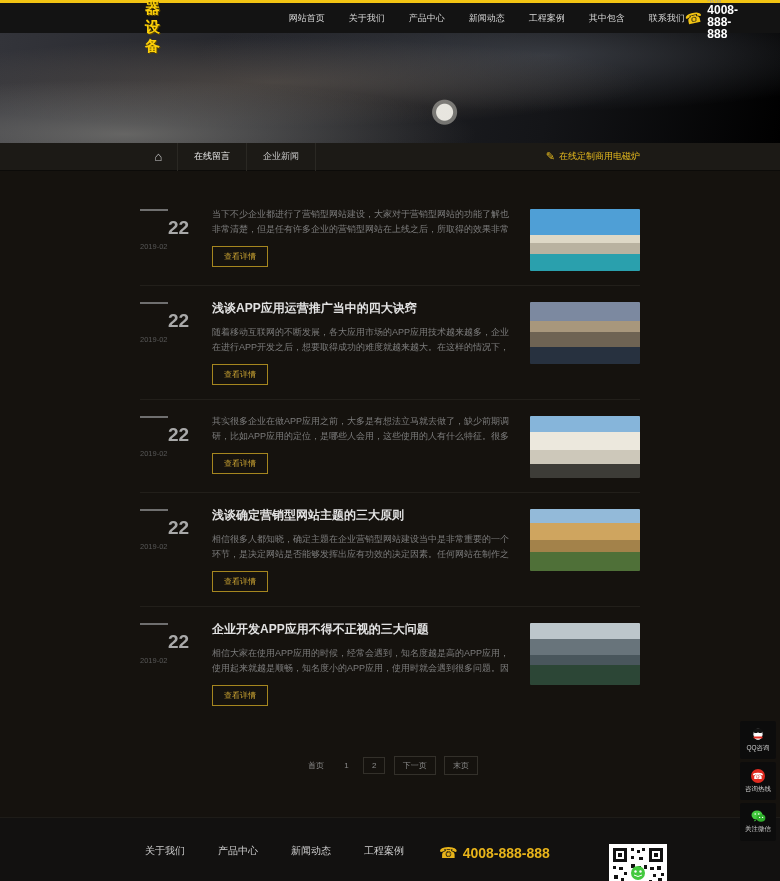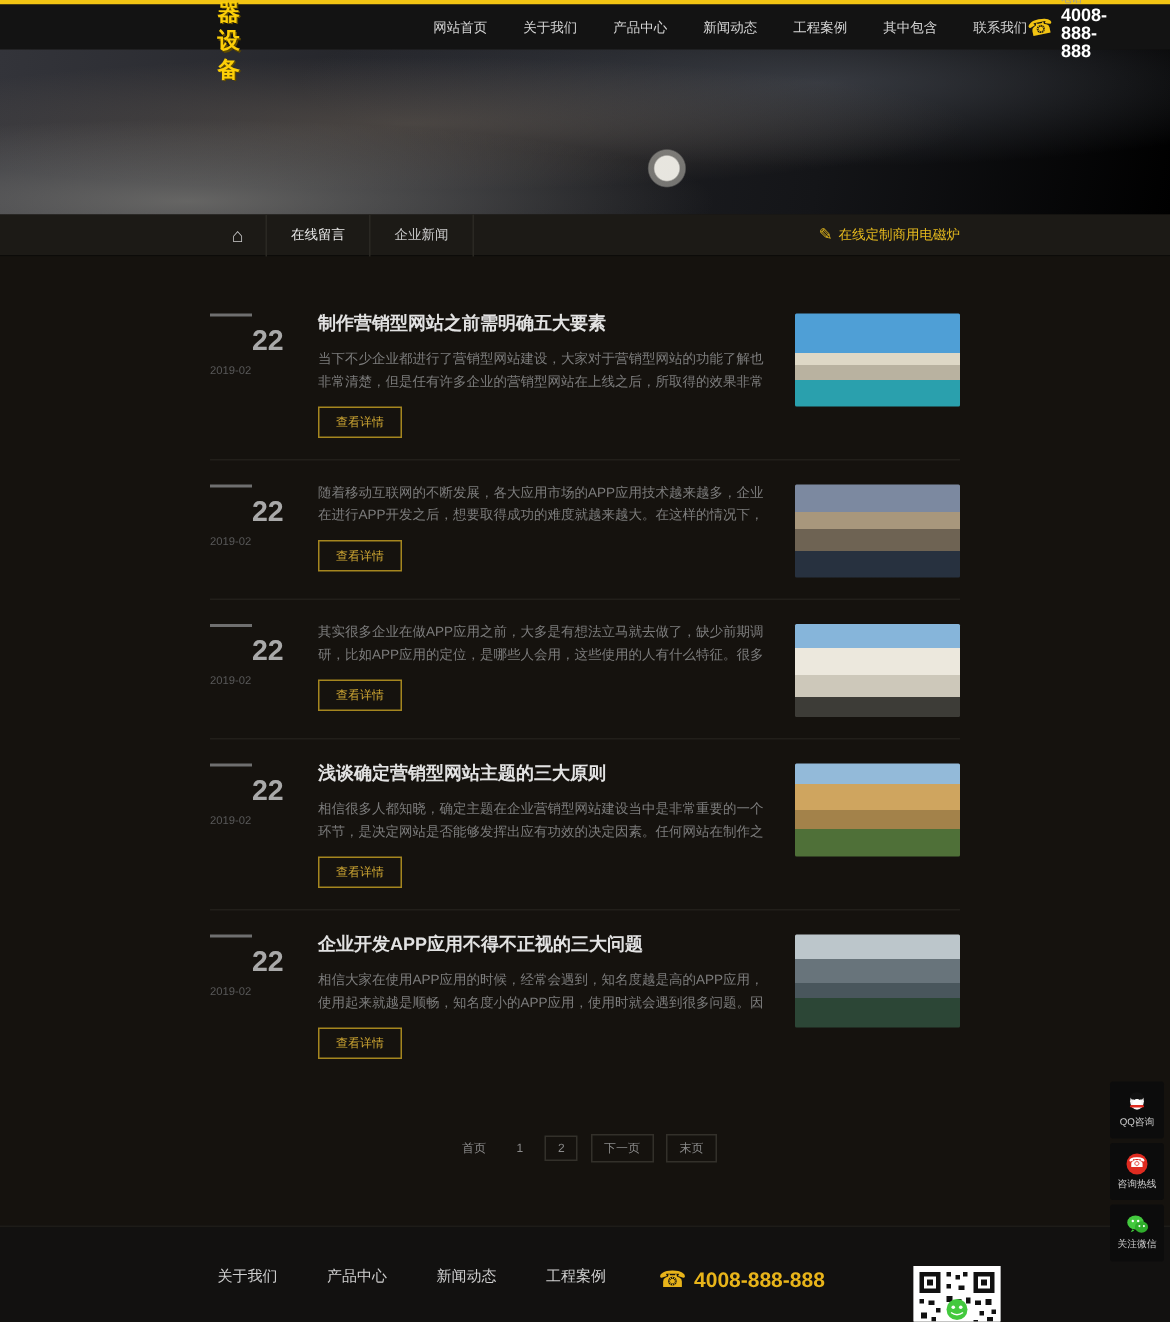--- a/index.html
+++ b/index.html
@@ -116,34 +116,34 @@
 <div class="main">
   <div class="news-list">
 
     <div class="news-item">
       <div class="date-col">
         <div class="date-line"></div>
         <div class="date-day">22</div>
         <div class="date-ym">2019-02</div>
       </div>
       <div class="txt-col">
-        <a href="#" class="news-title">制作营销型网站之前需明确五大要素</a>
         <div class="news-desc">当下不少企业都进行了营销型网站建设，大家对于营销型网站的功能了解也非常清楚，但是任有许多企业的营销型网站在上线之后，所取得的效果非常不理想，令企业非常苦恼。通过分...</div>
         <a href="#" class="news-btn">查看详情</a>
       </div>
       <div class="thumb t1"></div>
     </div>
 
     <div class="news-item">
       <div class="date-col">
         <div class="date-line"></div>
         <div class="date-day">22</div>
         <div class="date-ym">2019-02</div>
       </div>
       <div class="txt-col">
+        <a href="#" class="news-title">浅谈APP应用运营推广当中的四大诀窍</a>
         <div class="news-desc">随着移动互联网的不断发展，各大应用市场的APP应用技术越来越多，企业在进行APP开发之后，想要取得成功的难度就越来越大。在这样的情况下，唯有不断加大对运营推广的投入，方能...</div>
         <a href="#" class="news-btn">查看详情</a>
       </div>
       <div class="thumb t2"></div>
     </div>
 
     <div class="news-item">
       <div class="date-col">
         <div class="date-line"></div>
         <div class="date-day">22</div>

